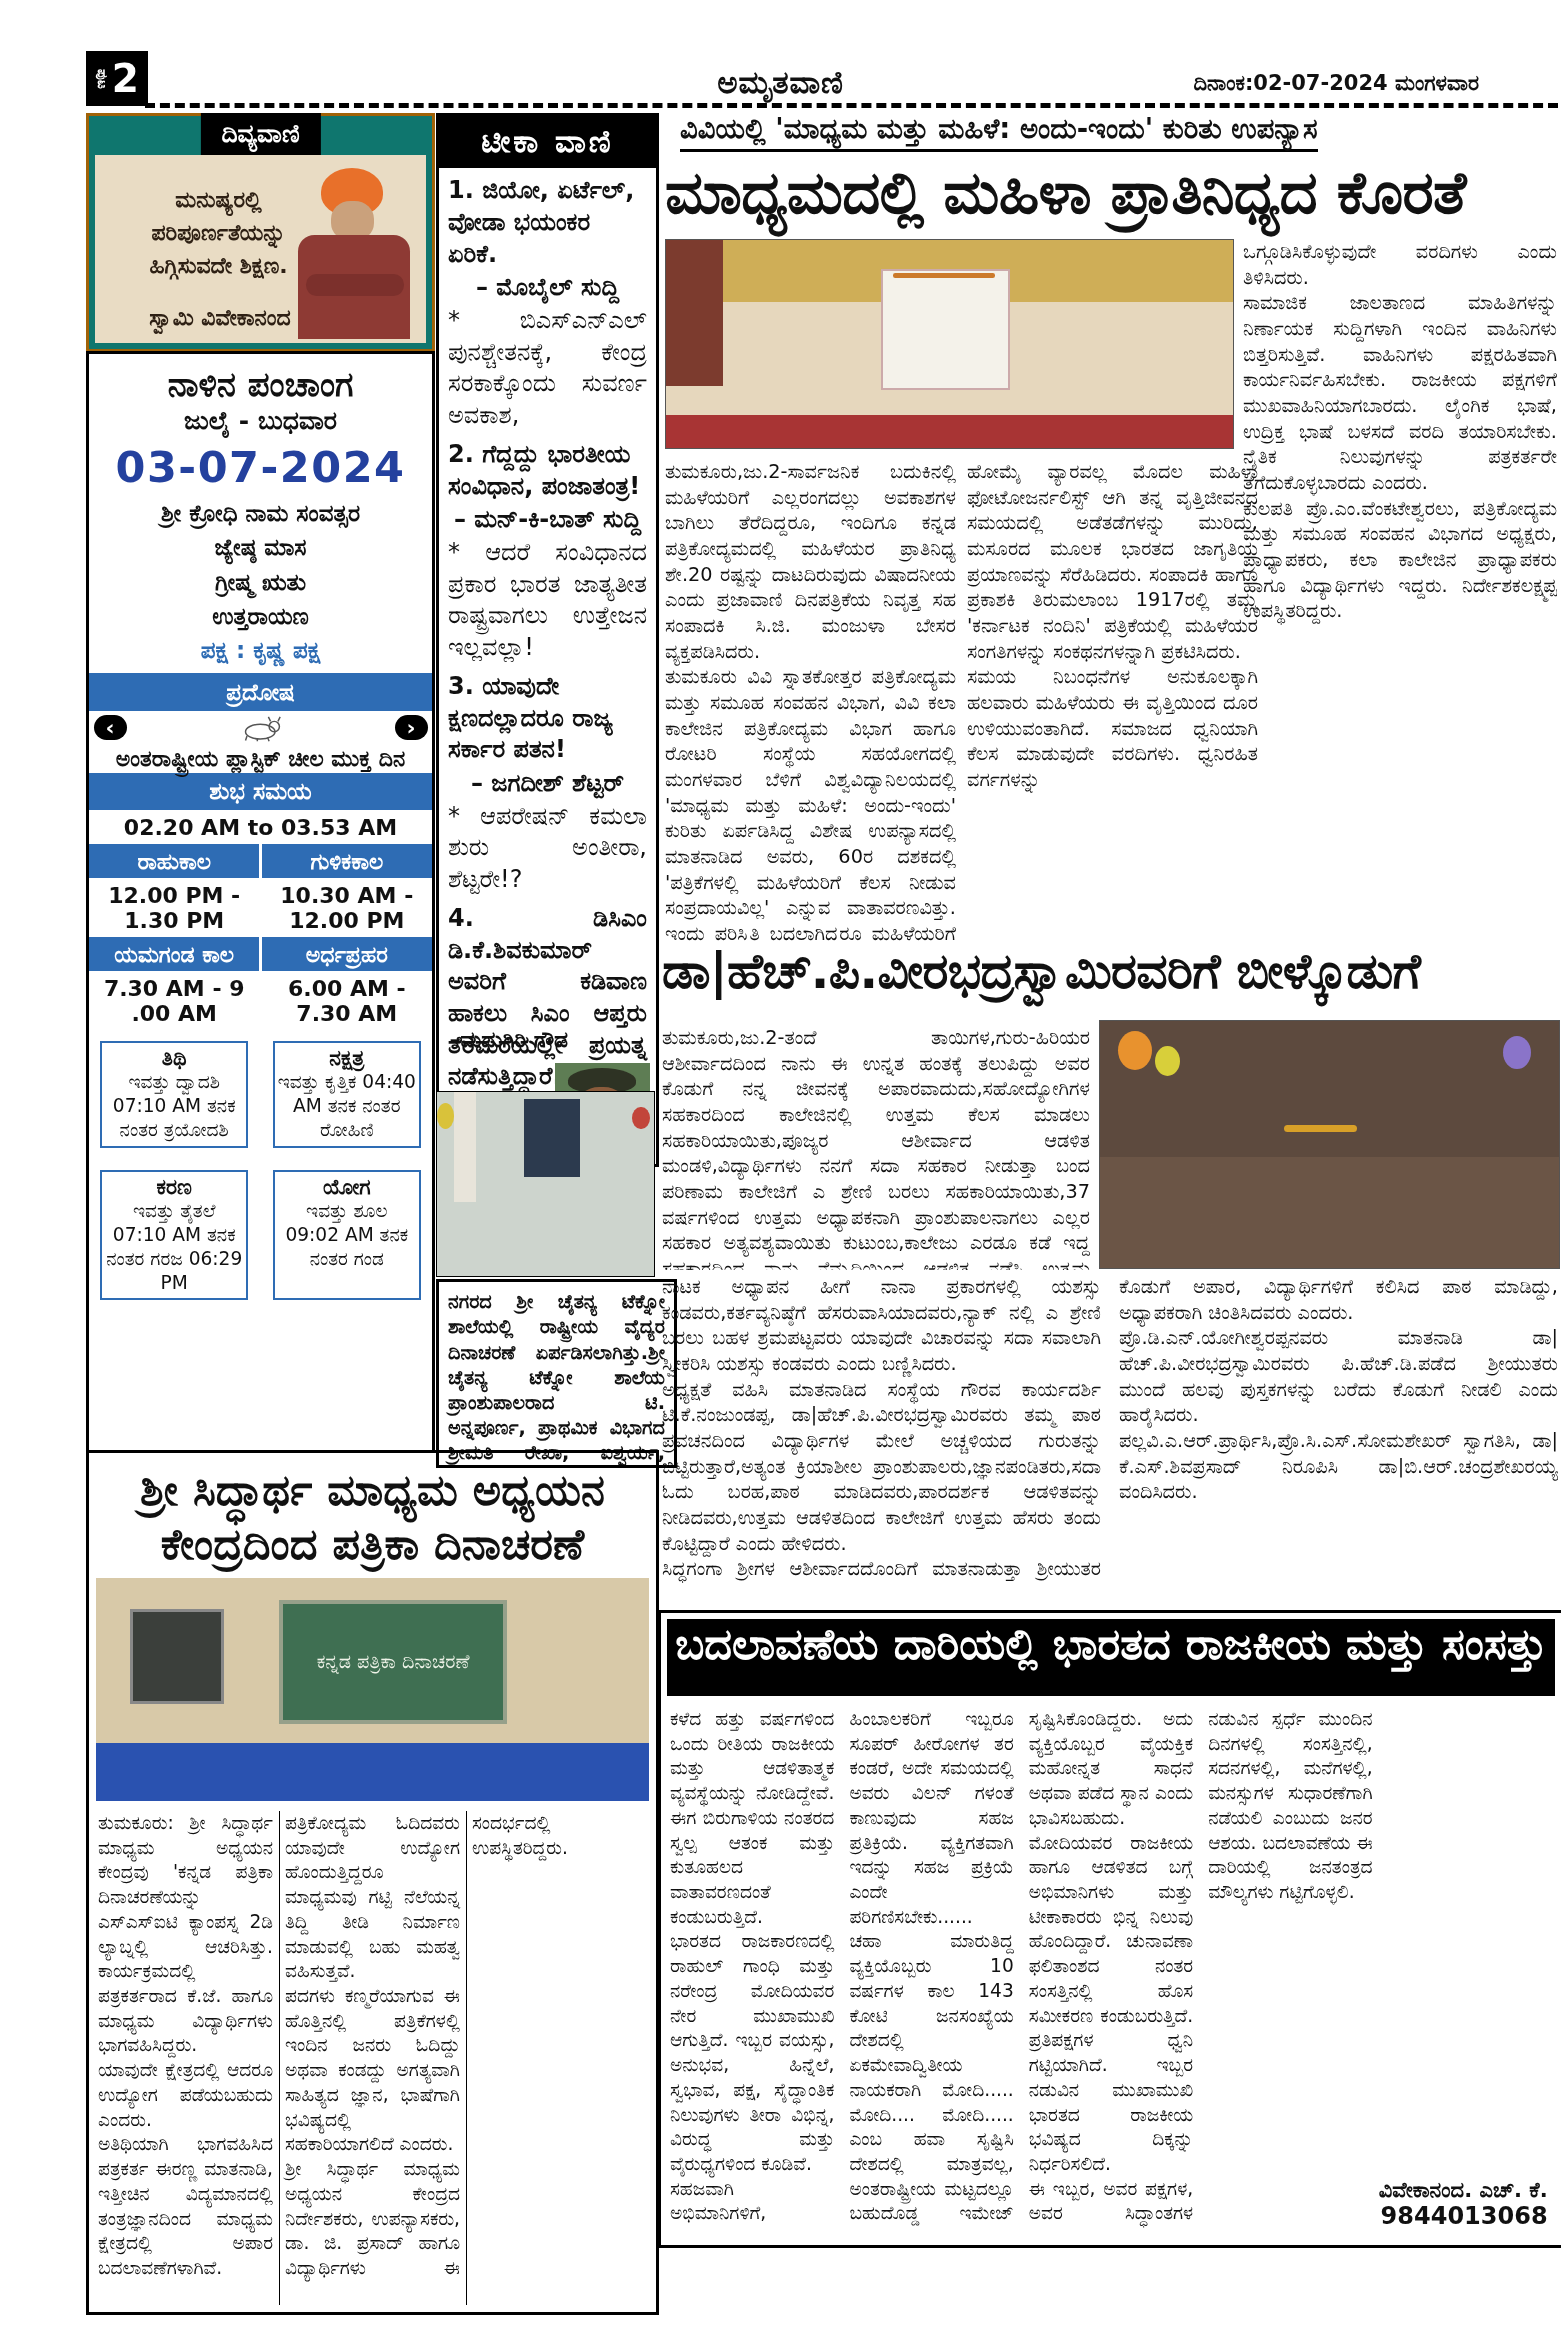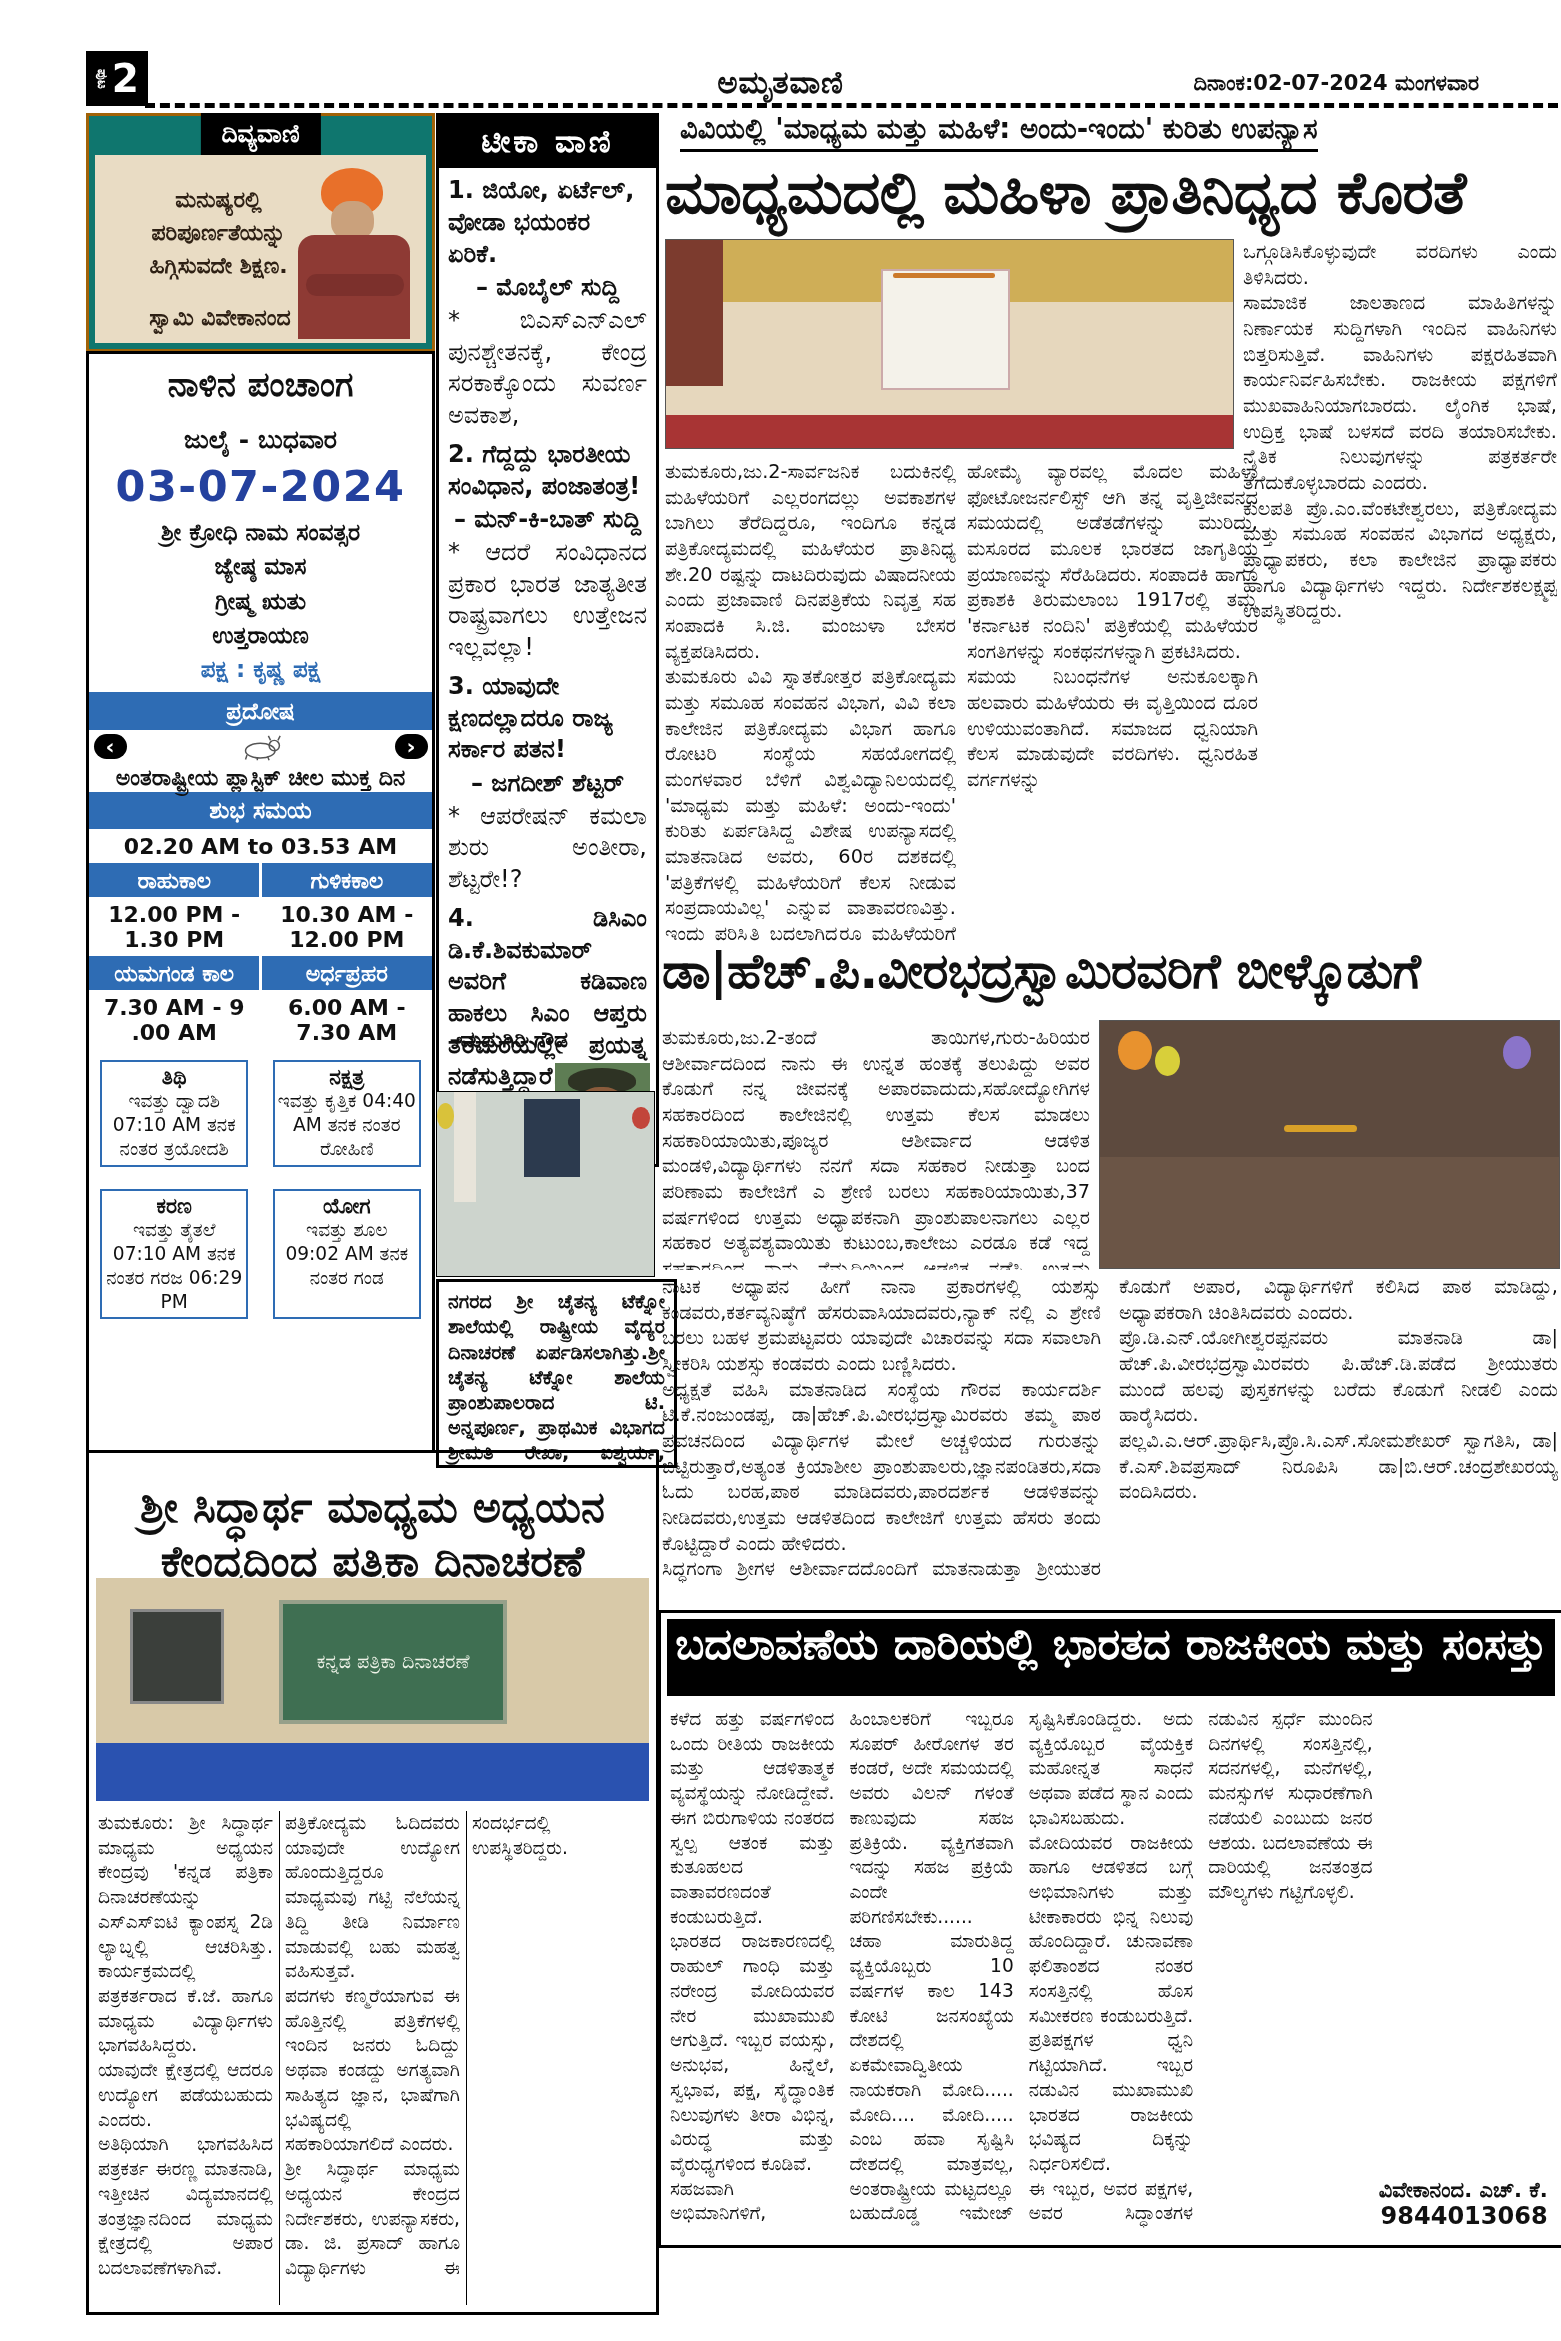--- a/index.html
+++ b/index.html
@@ -24,21 +24,21 @@
   .dv-quote{position:absolute;left:12px;top:28px;width:223px;font-size:22px;font-weight:bold;color:#2e2014;line-height:1.5;text-align:center;}
   .dv-author{position:absolute;left:6px;bottom:13.4px;width:238px;font-size:22px;font-weight:bold;color:#2e2014;text-align:center;}
   .turban{position:absolute;right:43px;top:13.4px;width:62px;height:48px;background:#e8702a;border-radius:50% 50% 45% 45%;}
   .face{position:absolute;right:52px;top:46px;width:43px;height:40px;background:#caa17c;border-radius:45%;}
   .dv-body{position:absolute;right:16.4px;top:80px;width:112px;height:104px;background:#8e3a34;border-radius:16.4px 16.4px 0 0;}
   .dv-arm{position:absolute;right:22px;top:119px;width:98px;height:22px;background:#7c302c;border-radius:10.4px;}
   
   .pan-box{left:86px;top:351px;width:343px;height:1096px;border:3.7px solid #000;background:#fff;overflow:hidden;}
   .pan-center{text-align:center;font-weight:bold;}
   .pan-title{font-size:34px;margin-top:10.4px;}
-  .pan-sub{font-size:25px;margin-top:20px;}
+  .pan-sub{font-size:25px;margin-top:1px;}
   .pan-date{font-size:43px;color:#24419e;margin-top:6px;letter-spacing:1.5px;}
   .pan-line{font-size:23px;margin-top:7.4px;}
   .pan-paksha{font-size:23px;color:#2e6cb4;margin-top:7.4px;}
   .blue-bar{background:#2e6cb4;color:#fff;font-weight:bold;font-size:23px;text-align:center;padding:5.2px 0;margin-top:9px;}
   .car-row{display:flex;align-items:center;justify-content:space-between;padding:3px 4.5px;}
   .car-btn{width:33px;height:25px;background:#000;color:#fff;border-radius:12.6px;display:flex;align-items:center;justify-content:center;font-size:22px;font-weight:bold;line-height:1;}
   .special{font-size:22px;font-weight:bold;text-align:center;padding:1.5px 7.4px;}
   .grid2{display:grid;grid-template-columns:1fr 1fr;column-gap:2.2px;}
   .gh{background:#2e6cb4;color:#fff;font-weight:bold;font-size:22px;text-align:center;padding:4.5px 1.5px;}
   .gv{font-size:22px;font-weight:bold;text-align:center;padding:4.5px 1.5px;}
@@ -79,21 +79,21 @@
   .a2-body{left:662px;top:1274px;width:896px;height:329px;column-count:2;column-gap:18px;column-fill:auto;}
   
   .a3-box{left:658px;top:1610px;width:900px;height:632px;border:3px solid #000;}
   .a3-bar{position:absolute;left:6px;top:6px;right:6px;height:77px;background:#000;color:#fff;display:flex;align-items:flex-start;justify-content:center;}
   .a3-bar .t{font-size:43px;font-weight:bold;}
   .a3-cols{position:absolute;left:9px;top:94px;right:9px;bottom:9px;column-count:5;column-gap:15px;column-fill:auto;font-size:18.6px;}
   .a3-byline{position:absolute;right:13.4px;bottom:15px;width:186px;text-align:right;font-weight:bold;font-size:21px;}
   .a3-phone{font-size:24px;}
   
   .a4-box{left:86px;top:1450px;width:567px;height:859px;border:3.7px solid #000;}
-  .a4-head{position:absolute;left:7.4px;top:28px;right:7.4px;text-align:center;font-size:43px;font-weight:bold;line-height:1.25;}
+  .a4-head{position:absolute;left:7.4px;top:11px;right:7.4px;text-align:center;font-size:43px;font-weight:bold;line-height:1.25;}
   .ph4{position:absolute;left:7.4px;top:125px;right:7.4px;height:223px;background:#d8c9a8;overflow:hidden;}
   .a4-cols{position:absolute;left:9px;top:358px;right:9px;bottom:7.4px;column-count:3;column-gap:12px;column-rule:1.5px solid #000;column-fill:auto;font-size:18.6px;}
   .board{position:absolute;left:33%;top:10%;width:40%;height:52%;background:#3f6f52;border:4.5px solid #96a08a;color:#eef3e8;
          display:flex;align-items:center;justify-content:center;text-align:center;font-size:19.3px;line-height:1.5;}
   .tables{position:absolute;left:0;bottom:0;width:100%;height:26%;background:#2a52b0;}
   .floor4{position:absolute;left:0;bottom:0;width:100%;height:8%;background:#b9a88a;}
   .carpet{position:absolute;left:0;bottom:0;width:100%;height:16%;background:#a83434;}
   .screen{position:absolute;left:38%;top:14%;width:22%;height:56%;background:#f4f2ea;border:2.2px solid #caa;}
   .balloon{position:absolute;border-radius:50%;}
 </style>

